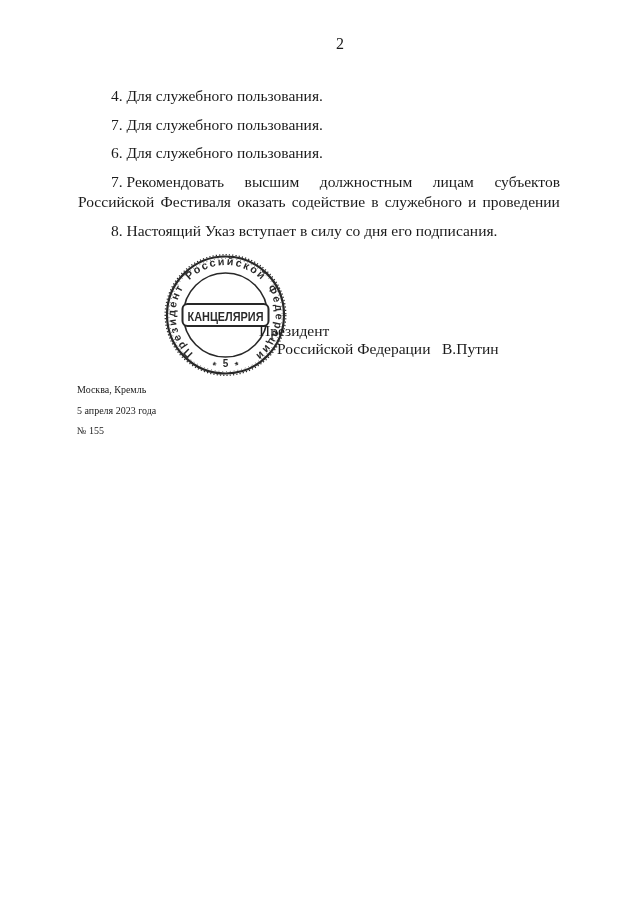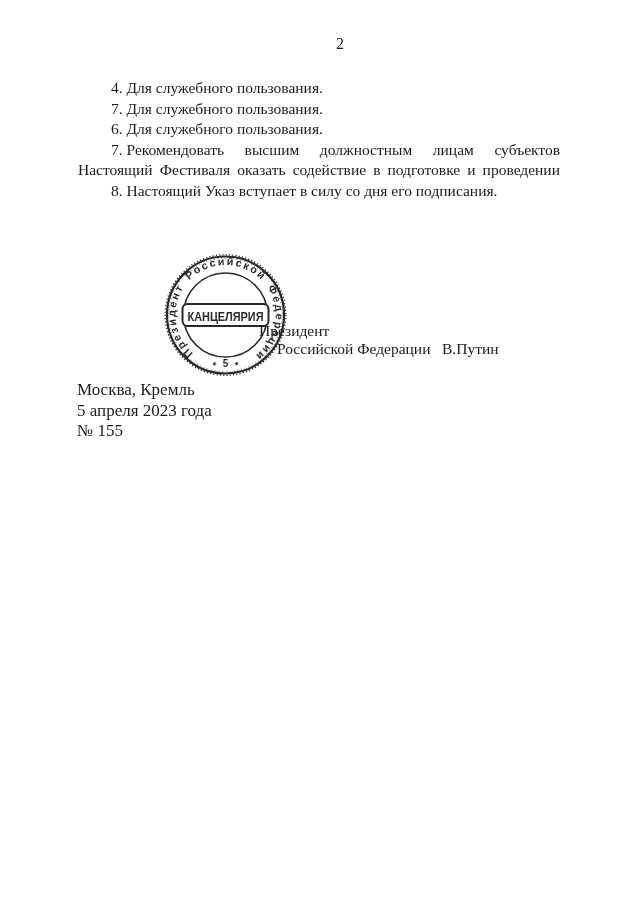--- a/index.html
+++ b/index.html
@@ -33,20 +33,21 @@
     font-size: 15.5px;
     line-height: 20.5px;
   }
   .line {
     height: 20.5px;
     white-space: nowrap;
   }
   .indent {
     padding-left: 33px;
     box-sizing: border-box;
+    margin-top: 8px;
   }
   .justify-words {
     display: flex;
     justify-content: space-between;
   }
   .justify-words span {
     white-space: nowrap;
   }
   .sig {
     position: absolute;
@@ -54,21 +55,21 @@
     line-height: 18px;
     white-space: nowrap;
   }
   .sig-title1 { top: 322px; left: 259px; }
   .sig-title2 { top: 340px; left: 234px; margin-left: 43px; }
   .sig-name  { top: 340px; left: 421px; margin-left: 21px; }
   .footer {
     position: absolute;
     top: 380px;
     left: 77px;
-    font-size: 17px;
+    font-size: 10px;
     line-height: 20.5px;
     white-space: nowrap;
   }
   .stamp {
     position: absolute;
     top: 250px;
     left: 160px;
     width: 132px;
     height: 132px;
     z-index: 5;
@@ -104,26 +105,26 @@
     <div class="line indent">7. Для служебного пользования.</div>
     <div class="line indent">6. Для служебного пользования.</div>
     <div class="line indent justify-words">
         <span>7.&nbsp;Рекомендовать</span>
         <span>высшим</span>
         <span>должностным</span>
         <span>лицам</span>
         <span>субъектов</span>
       </div>
     <div class="line justify-words">
-        <span>Настоящий</span>
+        <span>Российской</span>
         <span>Фестиваля</span>
         <span>оказать</span>
         <span>содействие</span>
         <span>в</span>
-        <span>подготовке</span>
+        <span>служебного</span>
         <span>и</span>
         <span>проведении</span>
       </div>
     <div class="line indent">8. Настоящий Указ вступает в силу со дня его подписания.</div>
   </div>
 
   <div class="sig sig-title1">Президент</div>
   <div class="sig sig-title2">Российской Федерации</div>
   <div class="sig sig-name">В.Путин</div>
 

